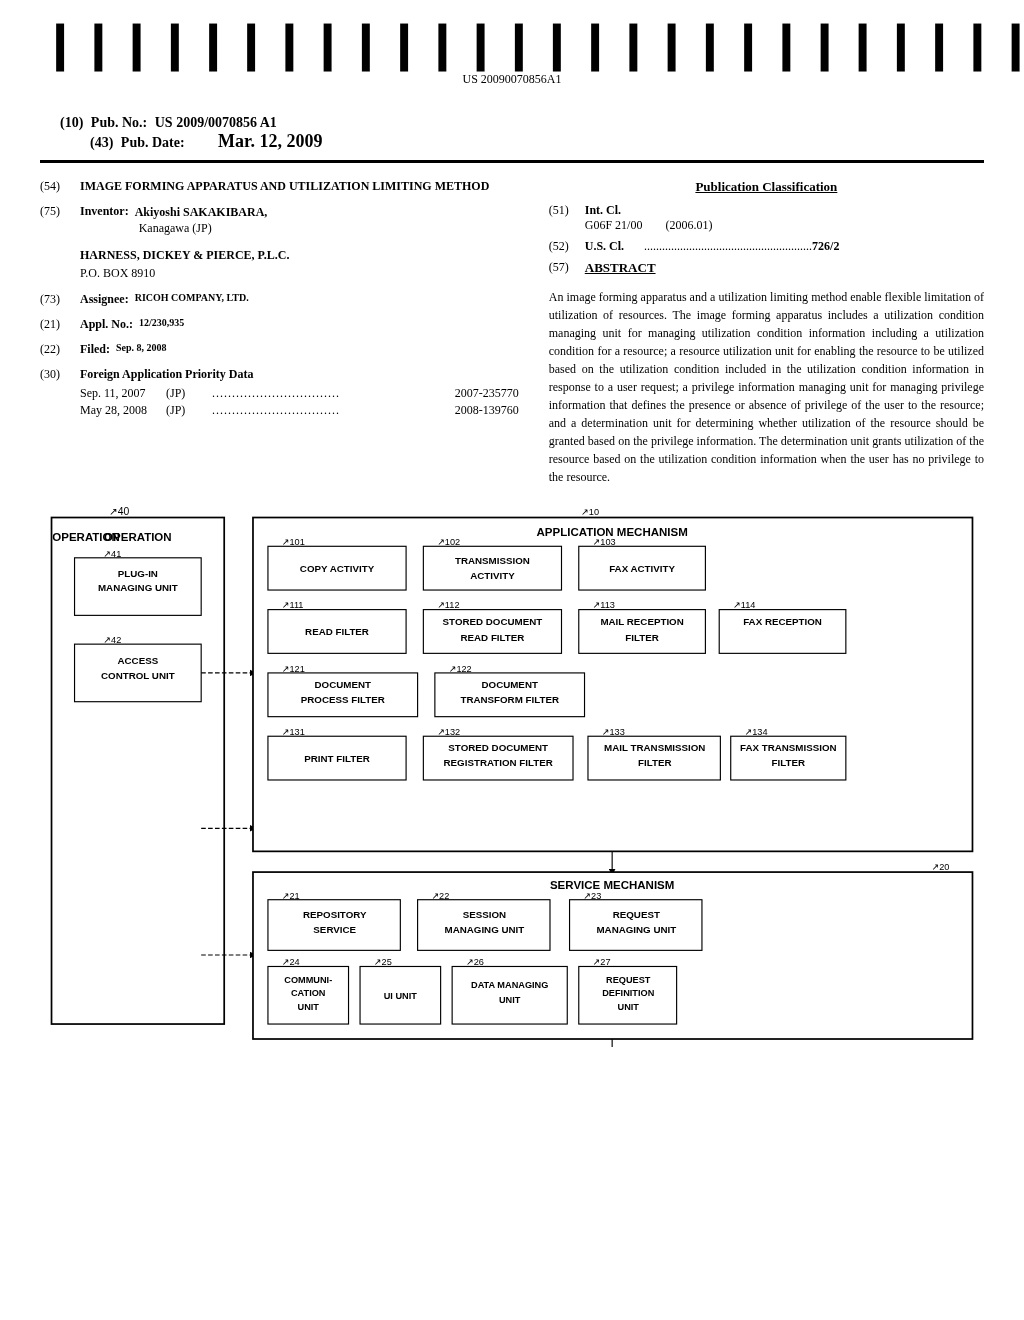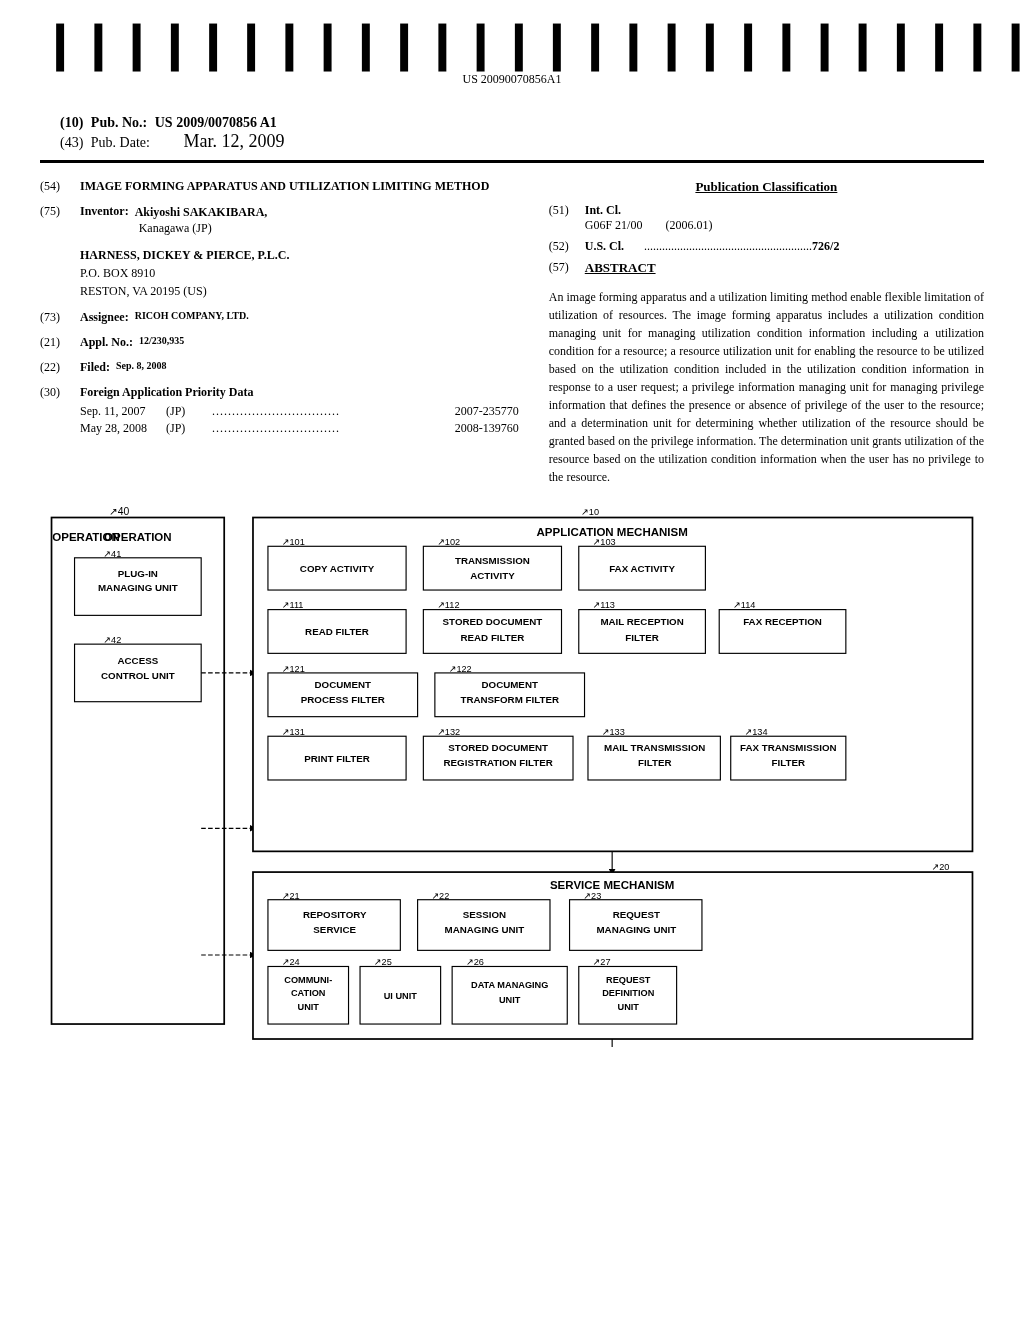--- a/index.html
+++ b/index.html
@@ -55,21 +55,22 @@
       text-align: left;
       padding-top: 18px;
       padding-left: 20px;
     }
     .pub-no-line {
       font-size: 14px;
       font-weight: bold;
     }
     .pub-date-line {
       font-size: 14px;
-      font-weight: normal;
+      font-weight: bold;
+      margin-left: 30px;
     }
 
     
     .main-content {
       display: flex;
       gap: 30px;
       margin-bottom: 20px;
     }
     .left-col {
       flex: 1.1;
@@ -211,21 +212,20 @@
       <span>
         <span style="font-weight:bold; font-size:12px;">Akiyoshi SAKAKIBARA,</span>
         <br>
         <span style="font-size:12px; margin-left:4px;">Kanagawa (JP)</span>
       </span>
     </div>
 
     <div class="correspondence">
       <div class="corr-name">HARNESS, DICKEY &amp; PIERCE, P.L.C.</div>
       <div>P.O. BOX 8910</div>
-      <div>RESTON, VA 20195 (US)</div>
     </div>
 
     <div class="field-row">
       <span class="field-num">(73)</span>
       <span class="field-label">Assignee:</span>
       <span class="field-value bold">RICOH COMPANY, LTD.</span>
     </div>
 
     <div class="field-row">
       <span class="field-num">(21)</span>

